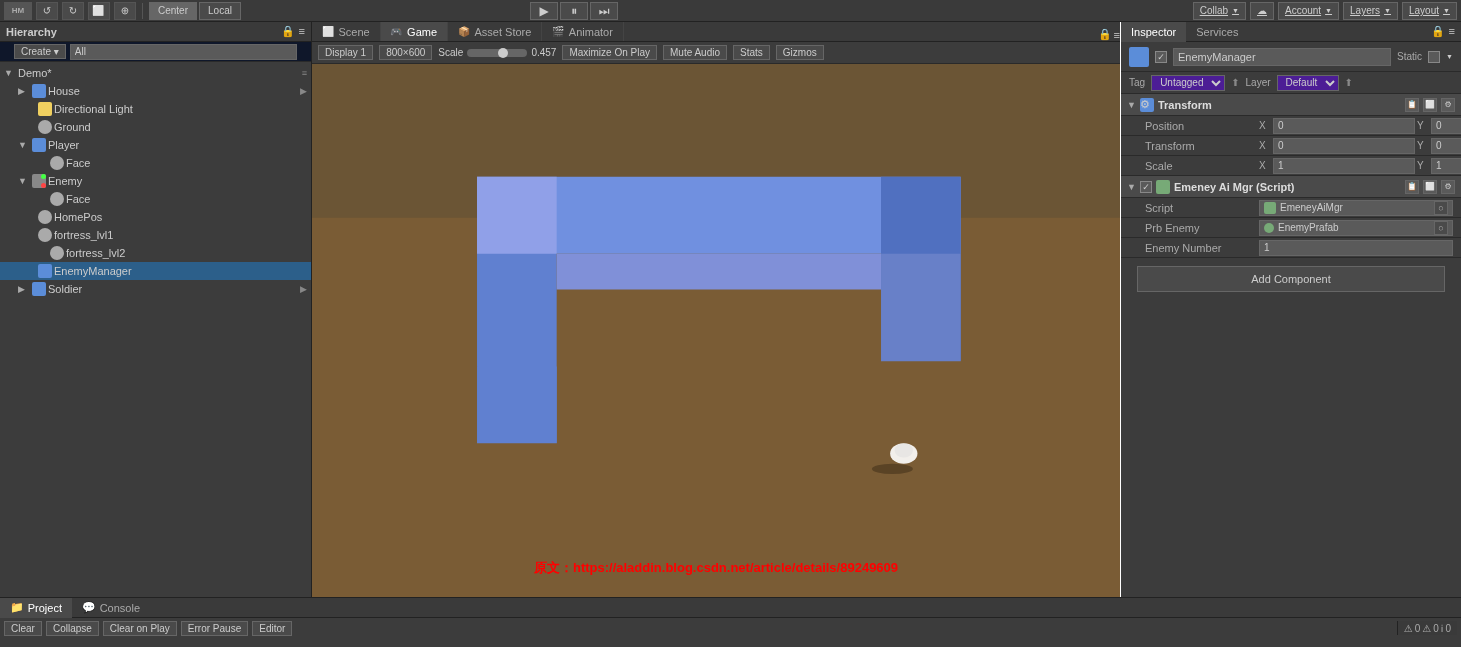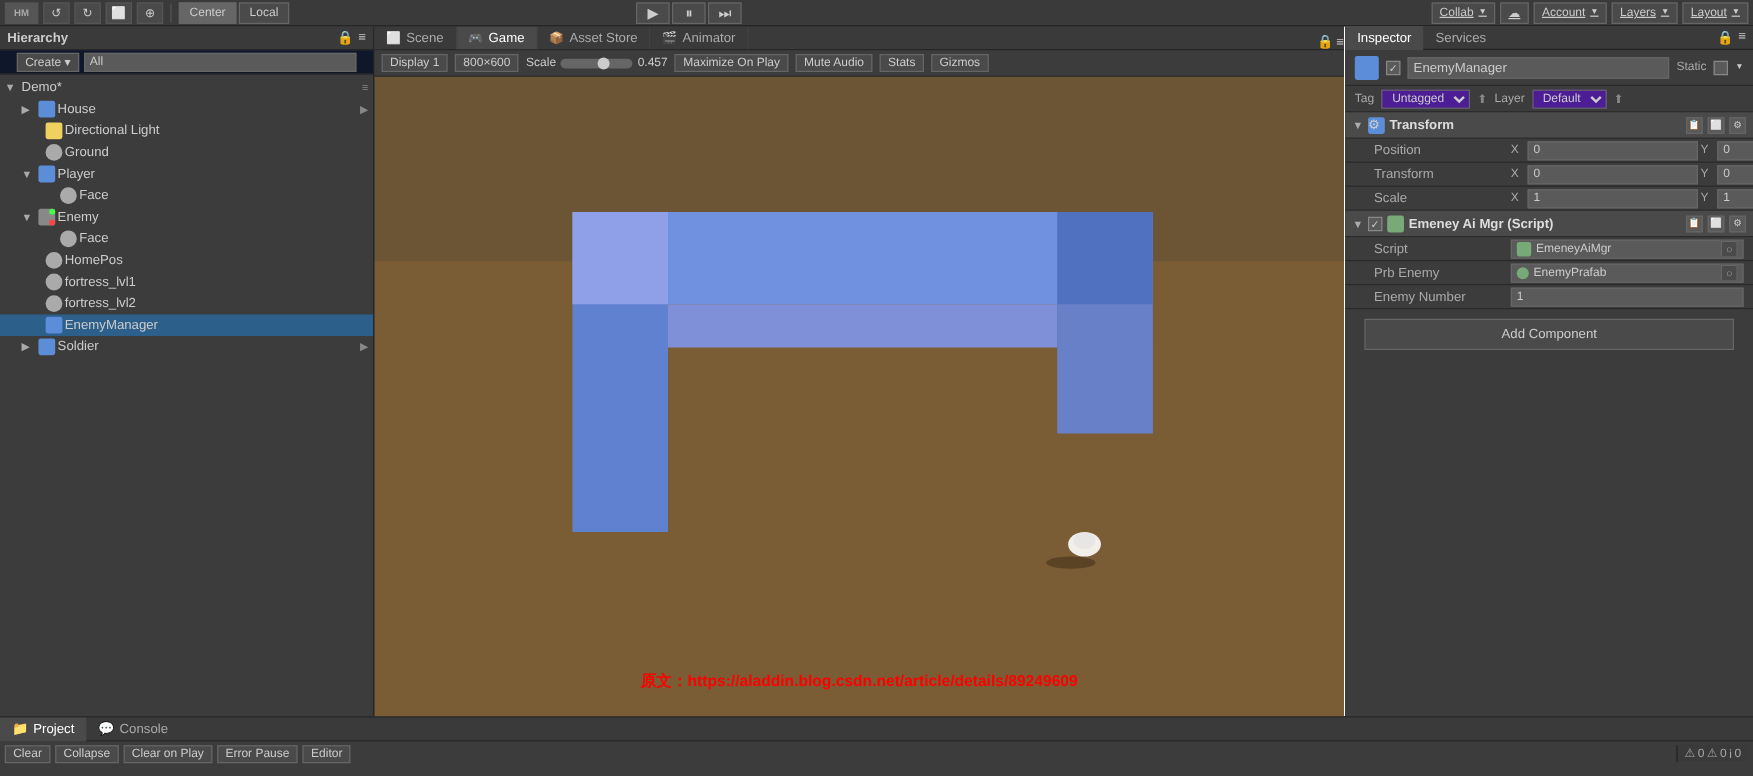--- a/index.html
+++ b/index.html
@@ -656,21 +656,21 @@
         <div class="icon-sphere"></div>
         <span class="item-label">HomePos</span>
       </div>
 
       <div class="tree-item" style="padding-left:24px;">
         <span class="arrow"></span>
         <div class="icon-sphere"></div>
         <span class="item-label">fortress_lvl1</span>
       </div>
 
-      <div class="tree-item" style="padding-left:24px;">
+      <div class="tree-item" style="padding-left:36px;">
         <span class="arrow"></span>
         <div class="icon-sphere"></div>
         <span class="item-label">fortress_lvl2</span>
       </div>
 
       <div class="tree-item selected" style="padding-left:24px;">
         <span class="arrow"></span>
         <div class="icon-cube"></div>
         <span class="item-label">EnemyManager</span>
       </div>

